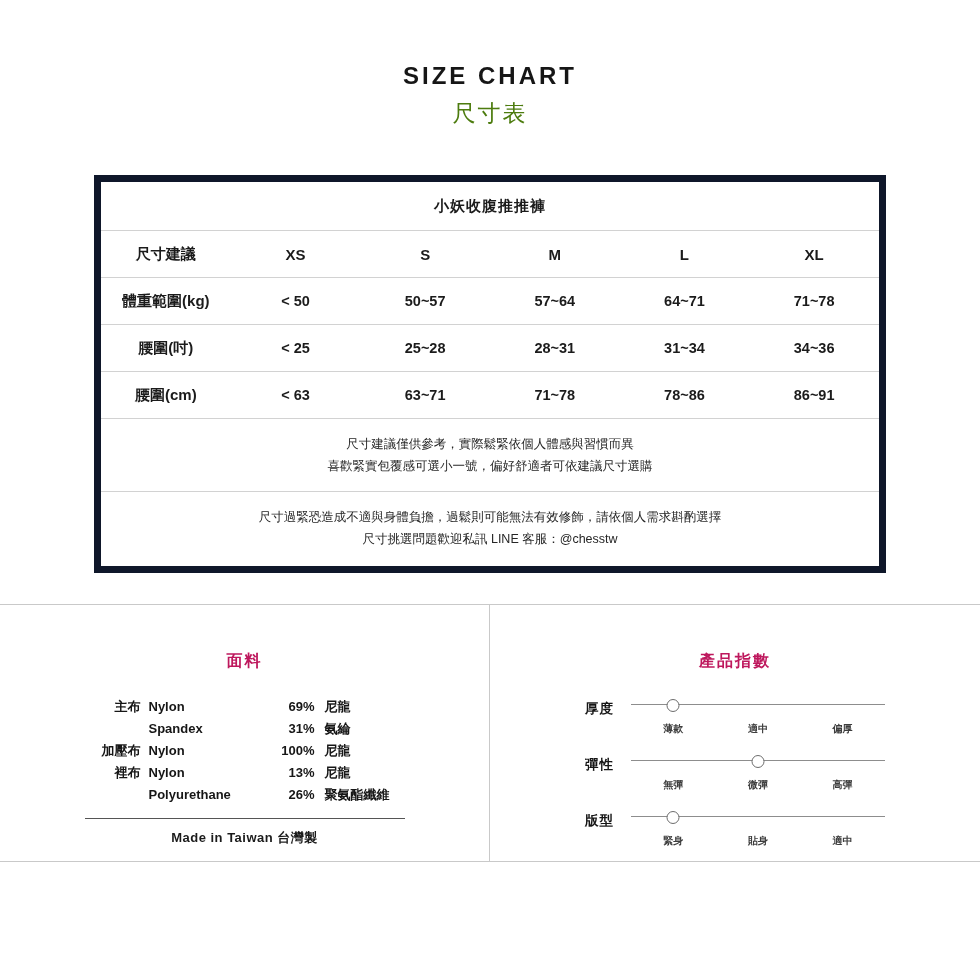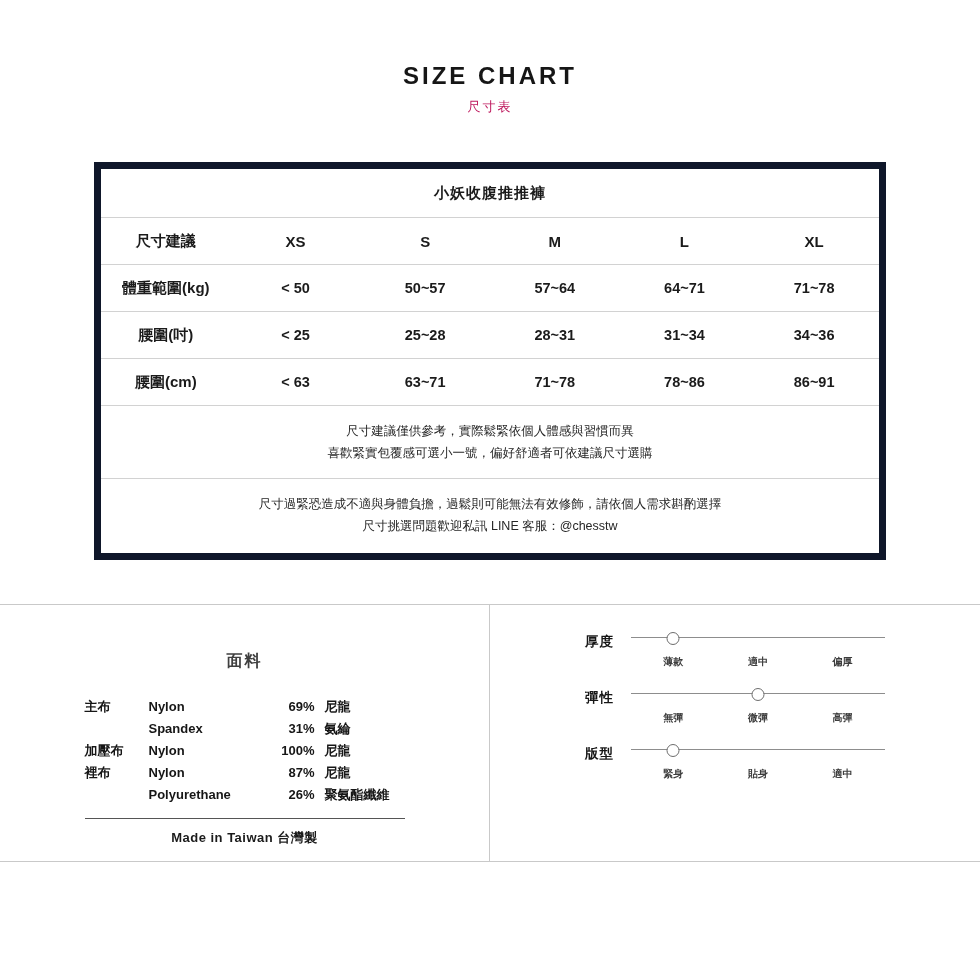--- a/index.html
+++ b/index.html
@@ -26,24 +26,24 @@
     text-align: center;
     padding-top: 62px;
   }
   .header .title-en {
     font-size: 24px;
     letter-spacing: 3px;
     font-weight: 700;
     color: #161616;
   }
   .header .title-zh {
-    font-size: 13px;
+    font-size: 23px;
     letter-spacing: 2px;
     margin-top: 8px;
-    color: #be185d;
+    color: #4d7c0f;
   }
 
   
   .chart-wrap {
     margin: 46px auto 0 auto;
     width: 792px;
     border: 7px solid #0f172a;
     box-sizing: border-box;
   }
   table.size-table {
@@ -116,38 +116,39 @@
     box-sizing: border-box;
     border-left: 1px solid #c9c9c9;
     position: relative;
   }
   .sec-title {
     text-align: center;
     font-size: 16px;
     font-weight: 700;
     letter-spacing: 2px;
     margin-top: 46px;
-    color: #404040;
+    color: #be185d;
   }
 
   
   .fabric {
     margin: 24px auto 0 auto;
     width: 320px;
   }
   .fabric-row {
     display: flex;
     align-items: baseline;
     font-size: 13px;
     line-height: 22px;
     color: #161616;
     font-weight: 700;
   }
   .fabric-row .f-label {
     width: 56px;
+    text-align: right;
     padding-right: 8px;
     font-weight: 700;
   }
   .fabric-row .f-mat {
     width: 116px;
     text-align: left;
     font-weight: 700;
   }
   .fabric-row .f-pct {
     width: 50px;
@@ -311,35 +312,36 @@
         </div>
         <div class="fabric-row">
           <div class="f-label">加壓布</div>
           <div class="f-mat">Nylon</div>
           <div class="f-pct">100%</div>
           <div class="f-zh">尼龍</div>
         </div>
         <div class="fabric-row">
           <div class="f-label">裡布</div>
           <div class="f-mat">Nylon</div>
-          <div class="f-pct">87%</div>
+          <div class="f-pct">13%</div>
           <div class="f-zh">尼龍</div>
         </div>
         <div class="fabric-row">
           <div class="f-label"></div>
           <div class="f-mat">Polyurethane</div>
           <div class="f-pct">26%</div>
           <div class="f-zh">聚氨酯纖維</div>
         </div>
       </div>
       <div class="made-line"></div>
       <div class="made-in">Made in Taiwan  台灣製</div>
     </div>
 
     <div class="col-right">
+      <div class="sec-title">產品指數</div>
       <div class="idx-wrap">
 
         <div class="idx-row">
           <div class="idx-name">厚度</div>
           <div class="idx-body">
             <div class="idx-track">
               <div class="idx-line"></div>
               <div class="idx-dot" style="left:16.6%;"></div>
             </div>
             <div class="idx-labels">

